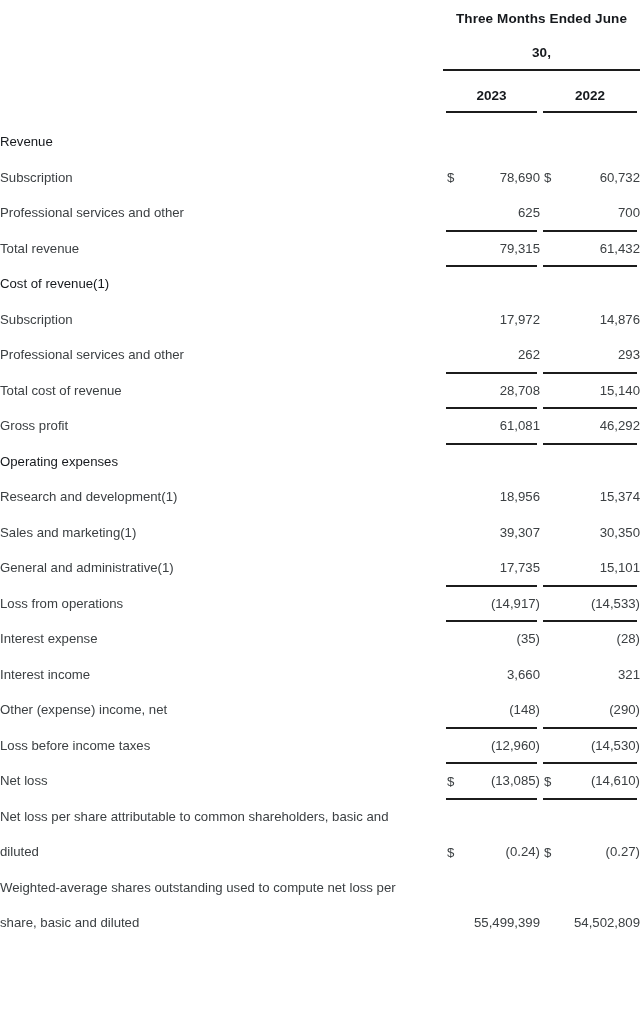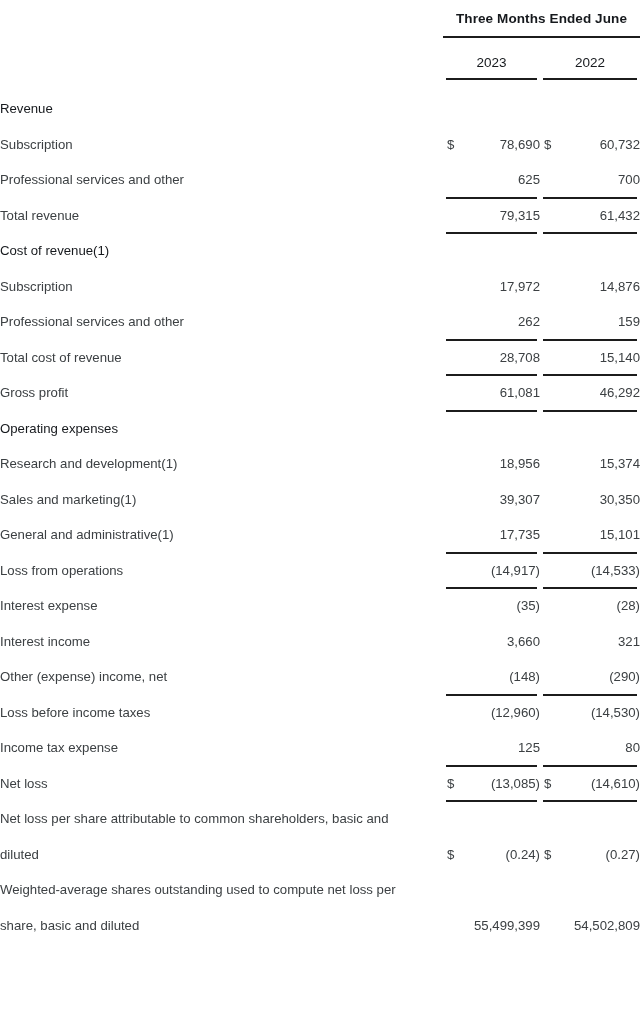--- a/index.html
+++ b/index.html
@@ -63,21 +63,21 @@
     height: 0;
     font-size: 0;
     line-height: 0;
   }
 
   .hdr-years td {
     padding: 0;
     height: 31px;
     vertical-align: middle;
     font-size: 13.5px;
-    font-weight: normal;
+    font-weight: bold;
     color: #16191d;
     text-align: center;
   }
 
   .hdr-years-rule td { padding: 0; height: 13px; vertical-align: top; }
   .hdr-years-rule .rule-col {
     border-top: 2px solid #1c1c1c;
     height: 0;
     font-size: 0;
     line-height: 0;
@@ -146,20 +146,24 @@
     <colgroup>
       <col class="c-label">
       <col class="c-2023">
       <col class="c-2022">
     </colgroup>
     <thead>
       <tr class="hdr-title">
         <td></td>
         <td colspan="2" class="htxt">Three Months Ended June</td>
       </tr>
+      <tr class="hdr-sub">
+        <td></td>
+        <td colspan="2" class="htxt">30,</td>
+      </tr>
       <tr class="hdr-rule">
         <td></td>
         <td colspan="2">
           <div class="rule-full"></div>
         </td>
       </tr>
       <tr class="hdr-years">
         <td></td>
         <td>2023</td>
         <td>2022</td>
@@ -201,21 +205,21 @@
           <td class="numcell"><span></span></td>
         </tr>
         <tr class="row">
           <td class="label">Subscription</td>
           <td class="numcell"><span>17,972</span></td>
           <td class="numcell"><span>14,876</span></td>
         </tr>
         <tr class="row">
           <td class="label">Professional services and other</td>
           <td class="numcell ul-bottom"><span>262</span></td>
-          <td class="numcell ul-bottom"><span>159</span></td>
+          <td class="numcell ul-bottom"><span>293</span></td>
         </tr>
         <tr class="row">
           <td class="label">Total cost of revenue</td>
           <td class="numcell ul-bottom"><span>28,708</span></td>
           <td class="numcell ul-bottom"><span>15,140</span></td>
         </tr>
         <tr class="row">
           <td class="label">Gross profit</td>
           <td class="numcell ul-bottom"><span>61,081</span></td>
           <td class="numcell ul-bottom"><span>46,292</span></td>
@@ -259,25 +263,20 @@
           <td class="label">Other (expense) income, net</td>
           <td class="numcell ul-bottom"><span>(148)</span></td>
           <td class="numcell ul-bottom"><span>(290)</span></td>
         </tr>
         <tr class="row">
           <td class="label">Loss before income taxes</td>
           <td class="numcell"><span>(12,960)</span></td>
           <td class="numcell"><span>(14,530)</span></td>
         </tr>
         <tr class="row">
-          <td class="label">Income tax expense</td>
-          <td class="numcell ul-bottom"><span>125</span></td>
-          <td class="numcell ul-bottom"><span>80</span></td>
-        </tr>
-        <tr class="row">
           <td class="label">Net loss</td>
           <td class="numcell ul-bottom ul-top"><span class="cur">$</span><span>(13,085)</span></td>
           <td class="numcell ul-bottom ul-top"><span class="cur">$</span><span>(14,610)</span></td>
         </tr>
         <tr class="row">
           <td class="label">Net loss per share attributable to common shareholders, basic and</td>
           <td class="numcell"><span></span></td>
           <td class="numcell"><span></span></td>
         </tr>
         <tr class="row">

